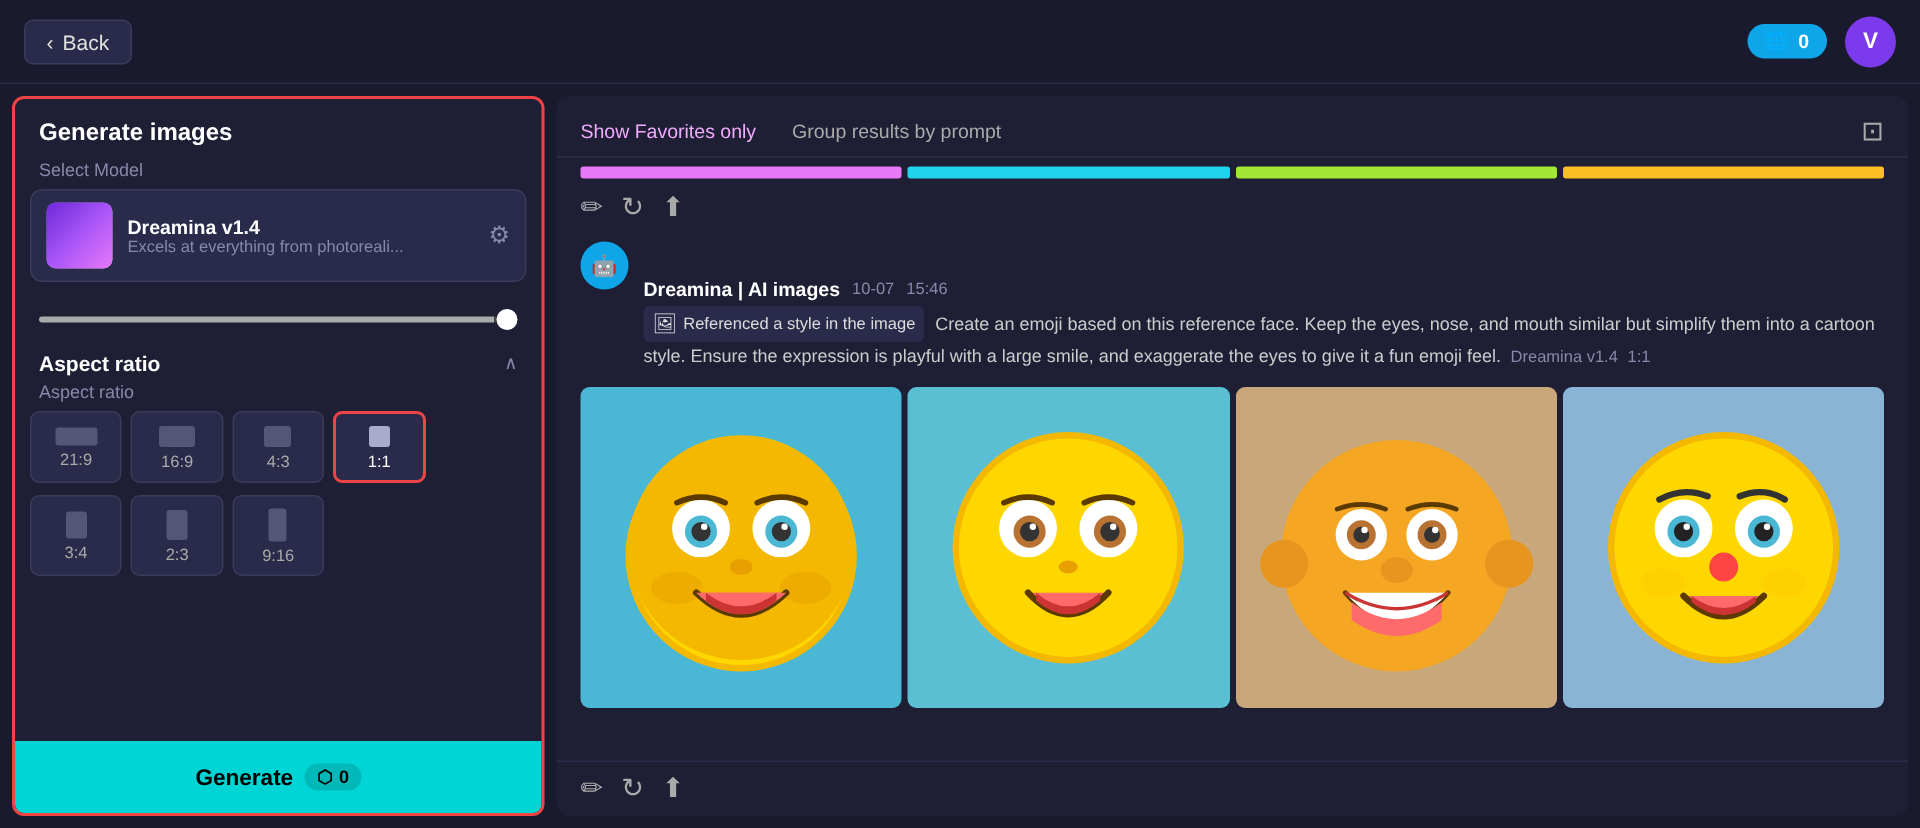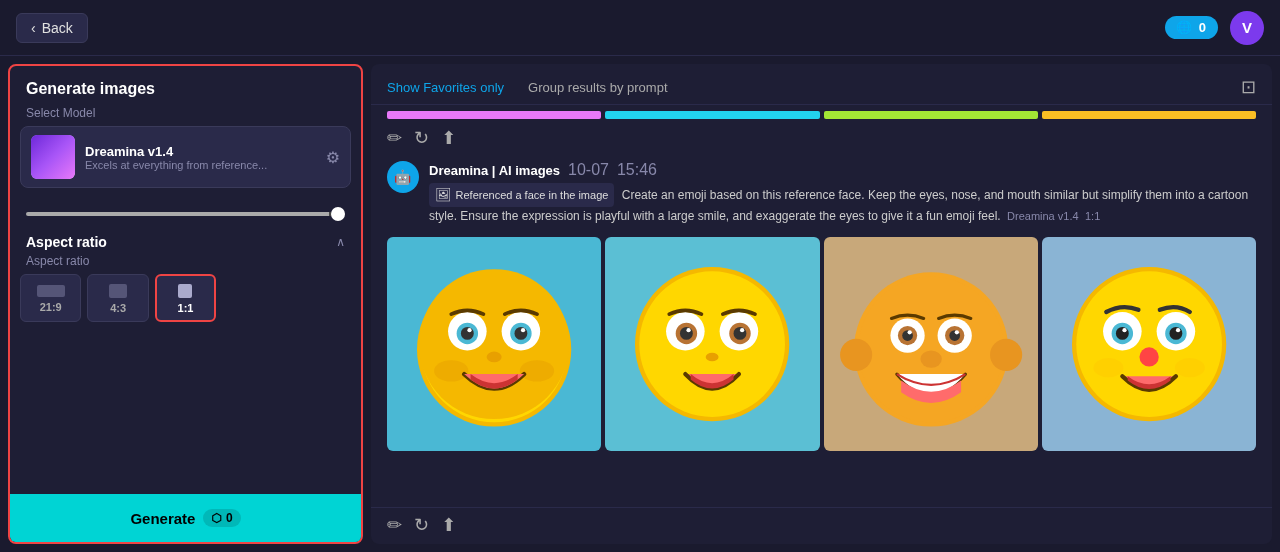--- a/index.html
+++ b/index.html
@@ -192,21 +192,20 @@
     .aspect-sublabel {
       font-size: 12px;
       color: #8888aa;
       padding: 0 16px 6px;
     }
     .aspect-grid {
       display: grid;
       grid-template-columns: repeat(5, 1fr);
       gap: 6px;
       padding: 0 10px 8px;
-      font-weight: bold;
     }
     .aspect-btn {
       background: #2a2a4a;
       border: 1px solid #3a3a5a;
       border-radius: 6px;
       display: flex;
       flex-direction: column;
       align-items: center;
       justify-content: center;
       padding: 8px 4px 6px;
@@ -303,21 +302,21 @@
       padding: 12px 16px 6px;
       gap: 24px;
       border-bottom: 1px solid #2a2a4a;
     }
     .right-topbar-toggle {
       font-size: 13px;
       color: #aaa;
       cursor: pointer;
     }
     .right-topbar-toggle.active {
-      color: #0ea5e9;
+      color: #f0abfc;
     }
     .right-topbar-spacer {
       flex: 1;
     }
     .folder-icon-btn {
       color: #aaa;
       font-size: 18px;
       cursor: pointer;
     }
 
@@ -360,34 +359,35 @@
       border-radius: 50%;
       background: #0ea5e9;
       flex-shrink: 0;
       display: flex;
       align-items: center;
       justify-content: center;
       font-size: 14px;
     }
     .message-content {
       flex: 1;
+      margin-top: 24px;
     }
     .message-header {
       display: flex;
       align-items: center;
       gap: 8px;
       margin-bottom: 4px;
     }
     .message-sender {
       font-size: 13px;
       font-weight: 700;
       color: #fff;
     }
     .message-time {
-      font-size: 16px;
+      font-size: 11px;
       color: #8888aa;
     }
     .message-body {
       font-size: 12px;
       color: #ccc;
       line-height: 1.5;
     }
     .reference-badge {
       display: inline-flex;
       align-items: center;
@@ -472,50 +472,70 @@
   <div class="left-panel">
     <div class="panel-title">Generate images</div>
     <div class="section-label">Select Model</div>
 
     <div class="model-selector">
       <div class="model-thumb">
         <div class="model-thumb-inner"></div>
       </div>
       <div class="model-info">
         <div class="model-name">Dreamina v1.4</div>
-        <div class="model-desc">Excels at everything from reference...</div>
+        <div class="model-desc">Excels at everything from photoreali...</div>
       </div>
       <span class="model-settings-icon">⚙</span>
     </div>
 
     <div class="slider-container">
       <input type="range" class="slider" min="1" max="10" value="10" style="">
     </div>
 
     <div class="aspect-header">
       <span class="aspect-header-label">Aspect ratio</span>
       <span class="chevron-icon">∧</span>
     </div>
     <div class="aspect-sublabel">Aspect ratio</div>
 
     <div class="aspect-grid">
       <div class="aspect-btn">
         <div class="aspect-icon" style="width:28px;height:12px;"></div>
         <span>21:9</span>
       </div>
       <div class="aspect-btn">
+        <div class="aspect-icon" style="width:24px;height:14px;"></div>
+        <span>16:9</span>
+      </div>
+      <div class="aspect-btn">
         <div class="aspect-icon" style="width:18px;height:14px;"></div>
         <span>4:3</span>
       </div>
       <div class="aspect-btn active">
         <div class="aspect-icon" style="width:14px;height:14px;"></div>
         <span>1:1</span>
       </div>
     </div>
 
+    <div class="aspect-grid-bottom">
+      <div class="aspect-btn">
+        <div class="aspect-icon" style="width:14px;height:18px;"></div>
+        <span>3:4</span>
+      </div>
+      <div class="aspect-btn">
+        <div class="aspect-icon" style="width:14px;height:20px;"></div>
+        <span>2:3</span>
+      </div>
+      <div class="aspect-btn">
+        <div class="aspect-icon" style="width:12px;height:22px;"></div>
+        <span>9:16</span>
+      </div>
+      <div style=""></div>
+      <div style=""></div>
+    </div>
 
     <div class="generate-bar">
       <button class="generate-btn">
         <span>Generate</span>
         <span class="credits-count">
           <span>⬡</span>
           <span>0</span>
         </span>
       </button>
     </div>
@@ -549,21 +569,21 @@
       </div>
       <div class="message-content">
         <div class="message-header">
           <span class="message-sender">Dreamina | AI images</span>
           <span class="message-time">10-07</span>
           <span class="message-time">15:46</span>
         </div>
         <div class="message-body">
           <span class="reference-badge">
             <span class="badge-emoji">🖼</span>
-            <span>Referenced a face in the image</span>
+            <span>Referenced a style in the image</span>
           </span>
           <span>Create an emoji based on this reference face. Keep the eyes, nose, and mouth similar but simplify them into a cartoon style. Ensure the expression is playful with a large smile, and exaggerate the eyes to give it a fun emoji feel.</span>
           <span class="model-tag"> &nbsp;<span>Dreamina v1.4</span>&nbsp;</span>
           <span class="model-tag">1:1</span>
         </div>
       </div>
     </div>
 
     <div class="images-grid">
 

